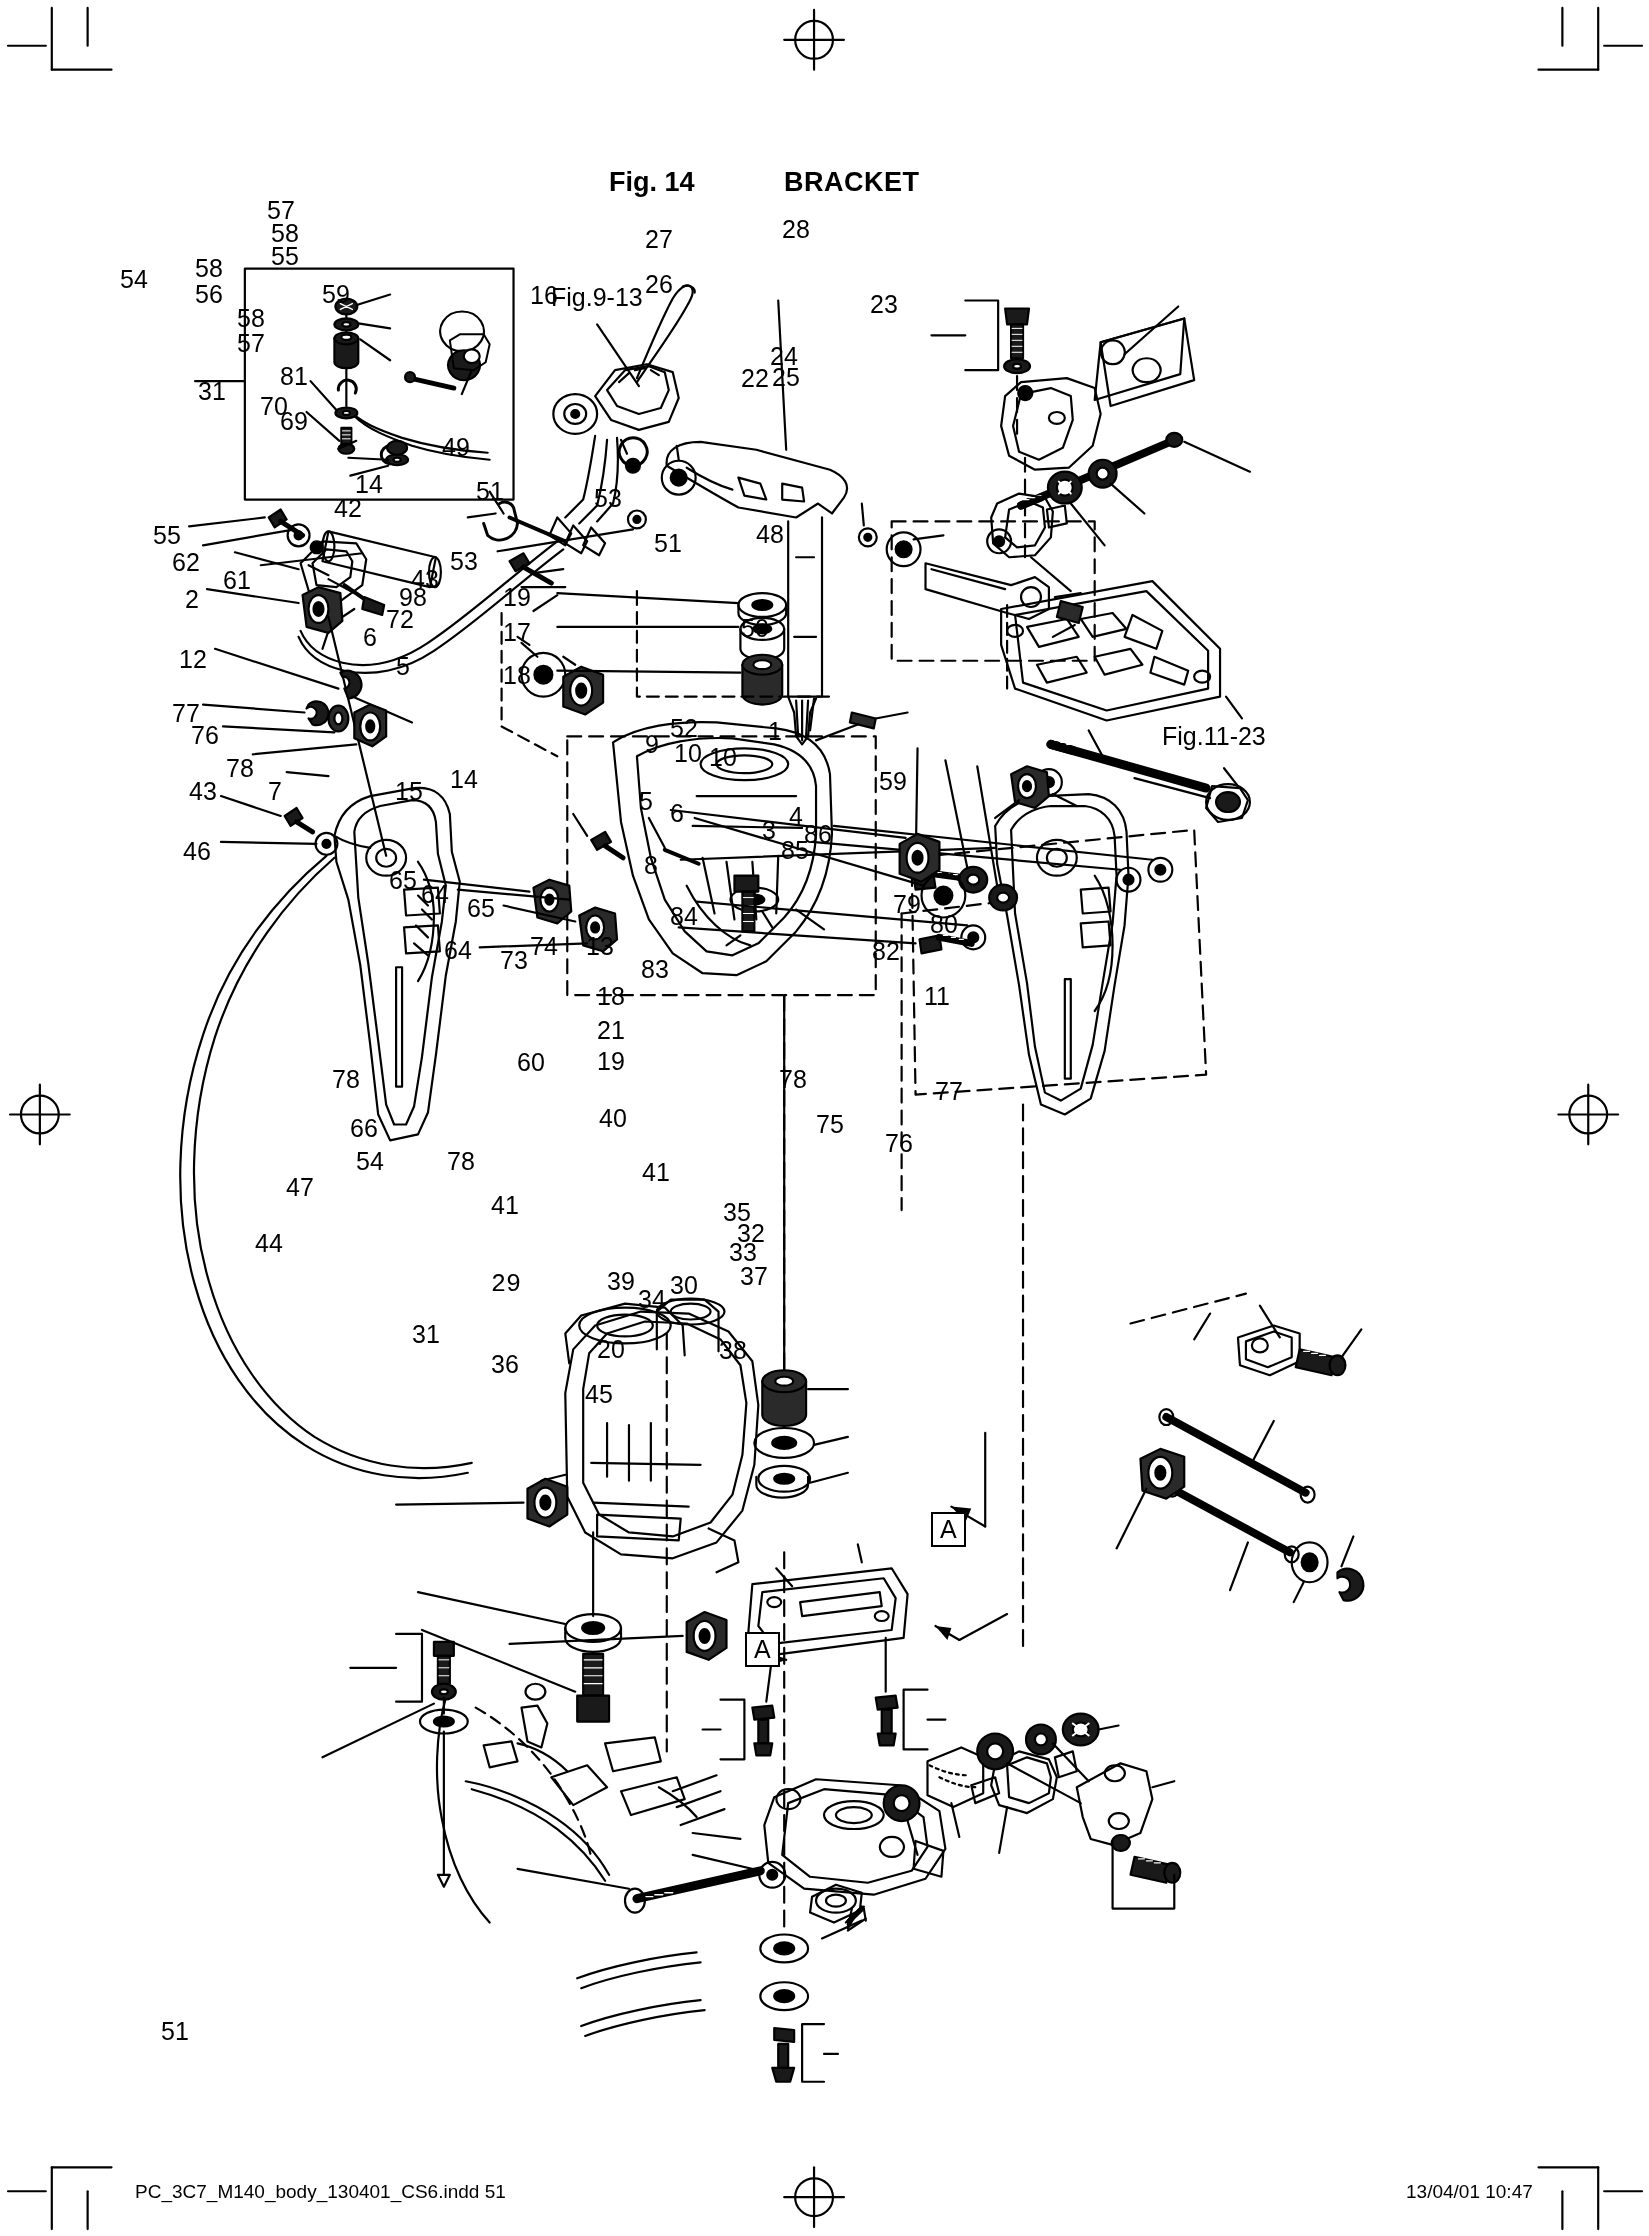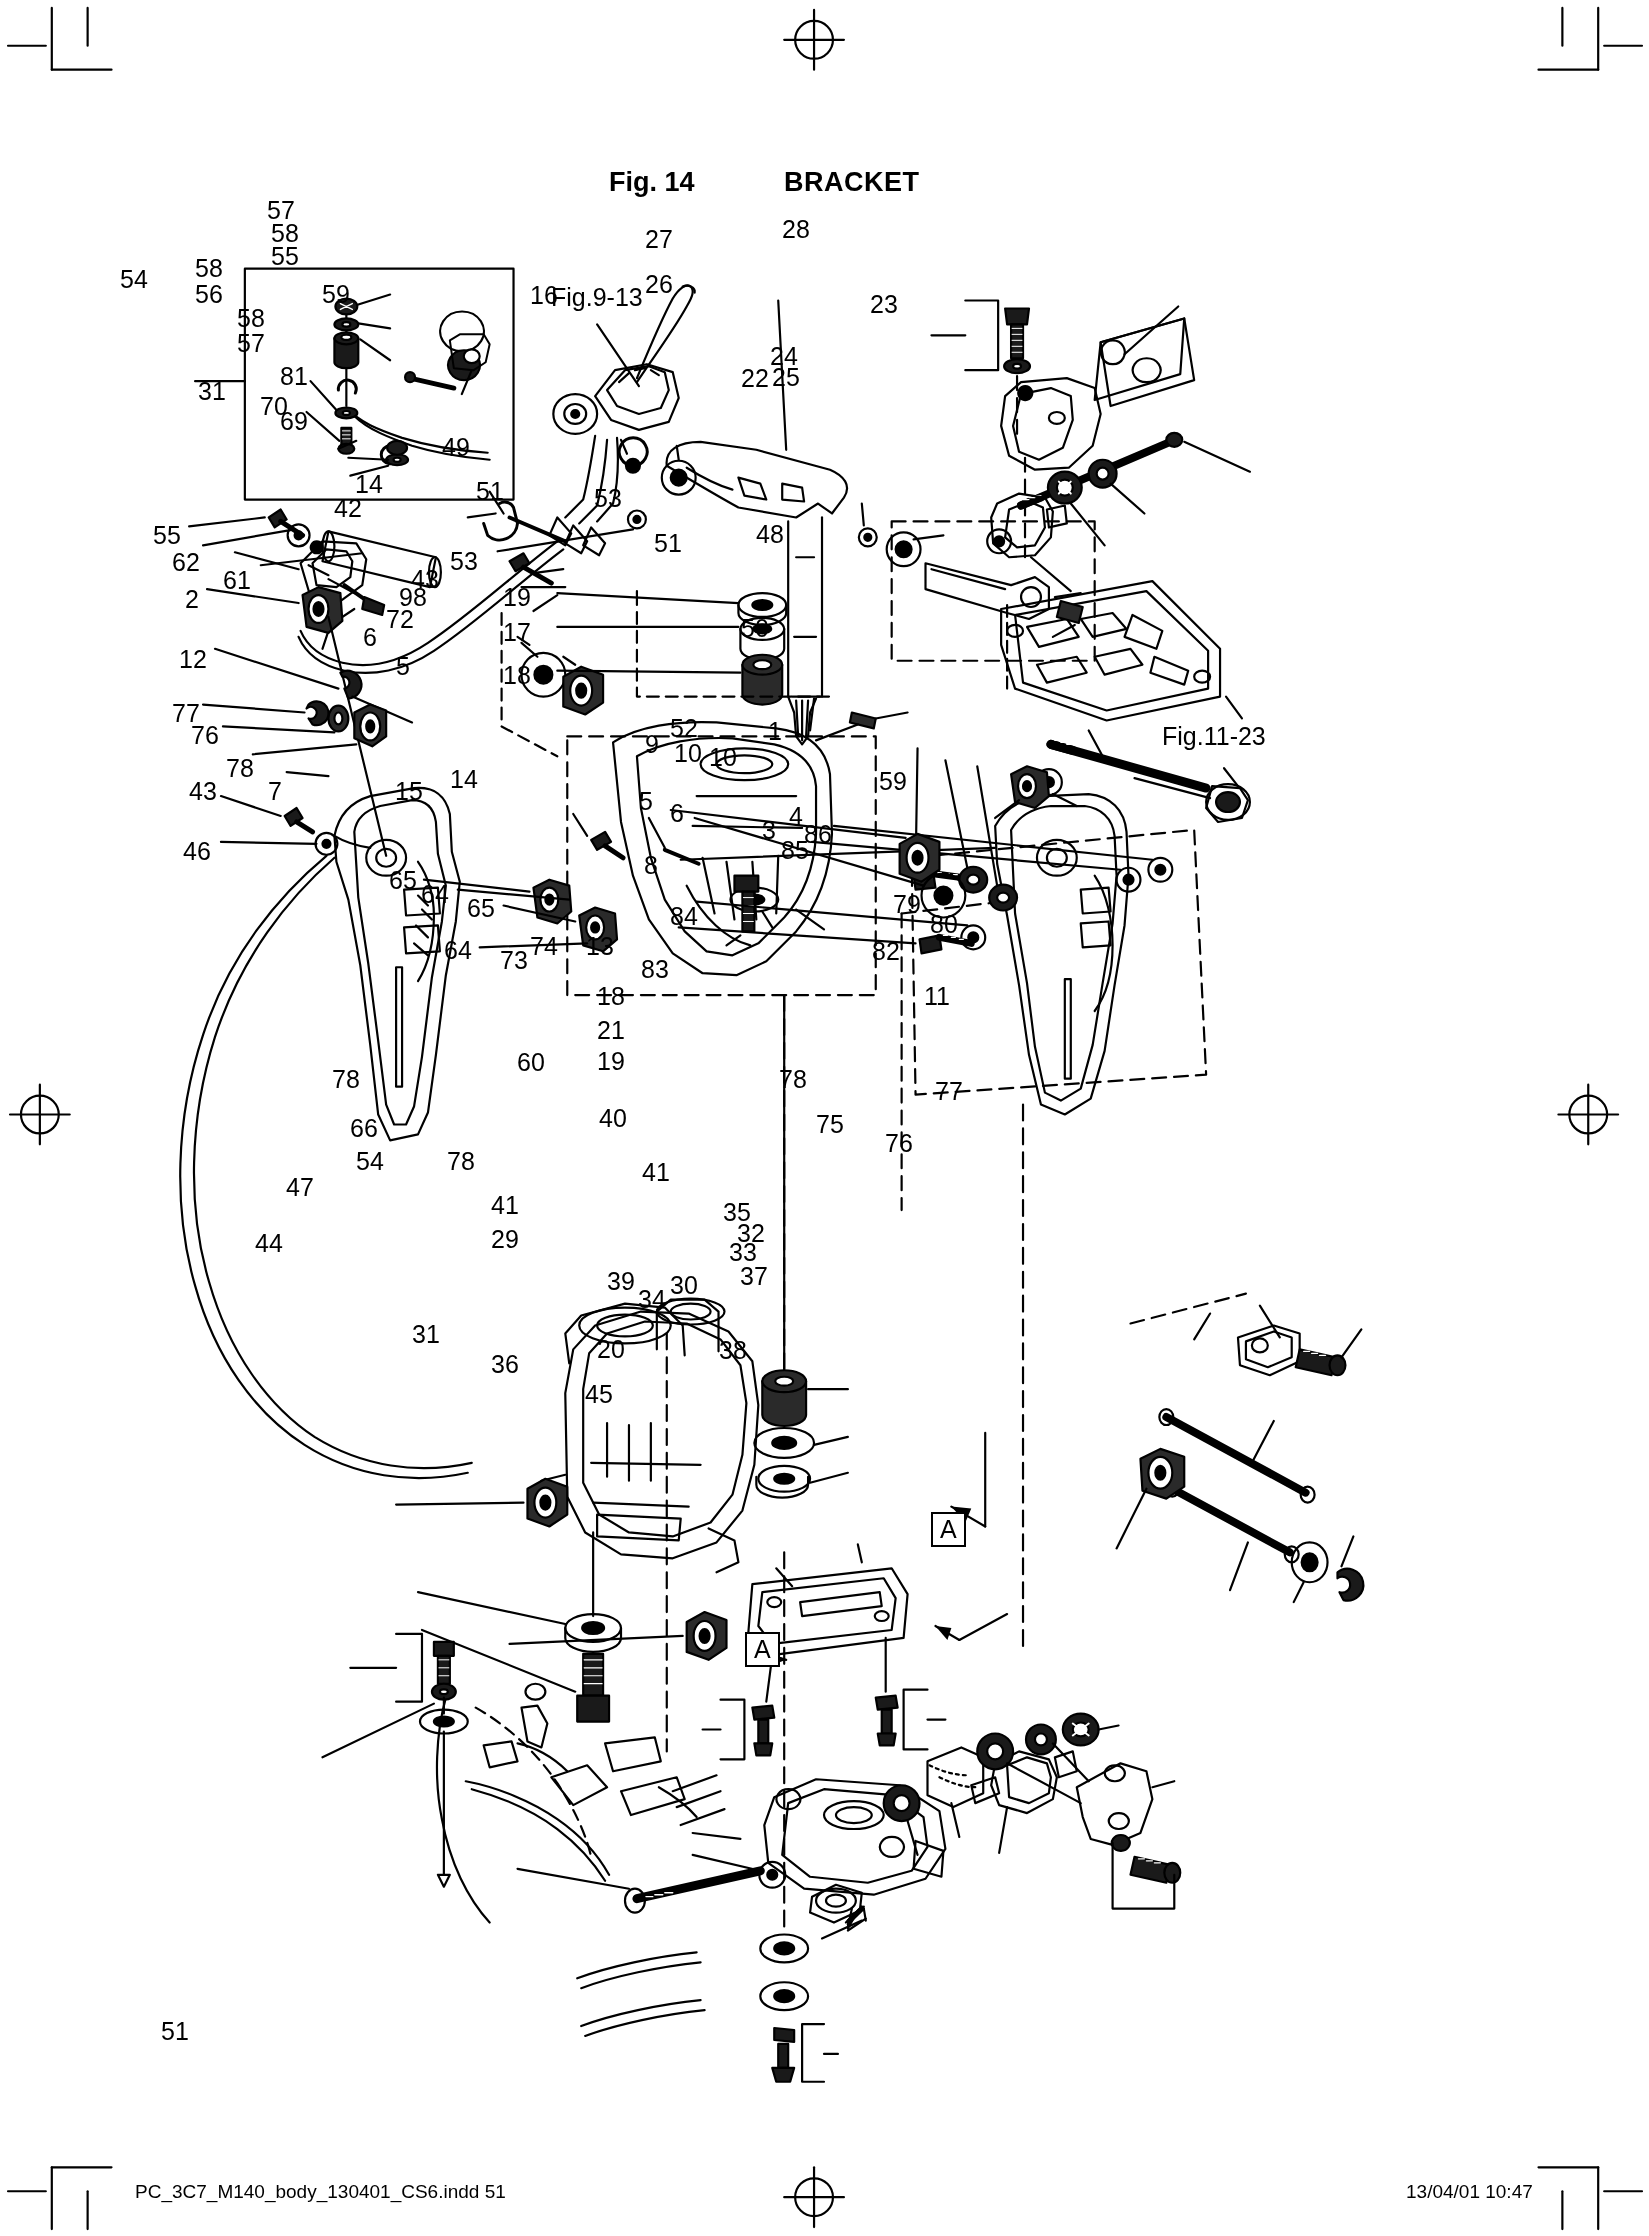--- a/index.html
+++ b/index.html
@@ -925,21 +925,21 @@
       <div class="callout" style="left: 517px; top: 1050px;">60</div>
       <div class="callout" style="left: 332px; top: 1067px;">78</div>
       <div class="callout" style="left: 350px; top: 1116px;">66</div>
       <div class="callout" style="left: 356px; top: 1149px;">54</div>
       <div class="callout" style="left: 447px; top: 1149px;">78</div>
       <div class="callout" style="left: 286px; top: 1175px;">47</div>
       <div class="callout" style="left: 255px; top: 1231px;">44</div>
       <div class="callout" style="left: 599px; top: 1106px;">40</div>
       <div class="callout" style="left: 491px; top: 1193px;">41</div>
       <div class="callout" style="left: 642px; top: 1160px;">41</div>
-      <div class="callout" style="left: 491px; top: 1227px;">29</div>
+      <div class="callout" style="left: 491px; top: 1272px; font-family: Liberation Mono, monospace;">29</div>
       <div class="callout" style="left: 491px; top: 1352px;">36</div>
       <div class="callout" style="left: 607px; top: 1269px;">39</div>
       <div class="callout" style="left: 638px; top: 1287px;">34</div>
       <div class="callout" style="left: 670px; top: 1273px;">30</div>
       <div class="callout" style="left: 723px; top: 1200px;">35</div>
       <div class="callout" style="left: 737px; top: 1221px;">32</div>
       <div class="callout" style="left: 729px; top: 1240px;">33</div>
       <div class="callout" style="left: 740px; top: 1264px;">37</div>
       <div class="callout" style="left: 719px; top: 1338px;">38</div>
       <div class="callout" style="left: 412px; top: 1322px;">31</div>

